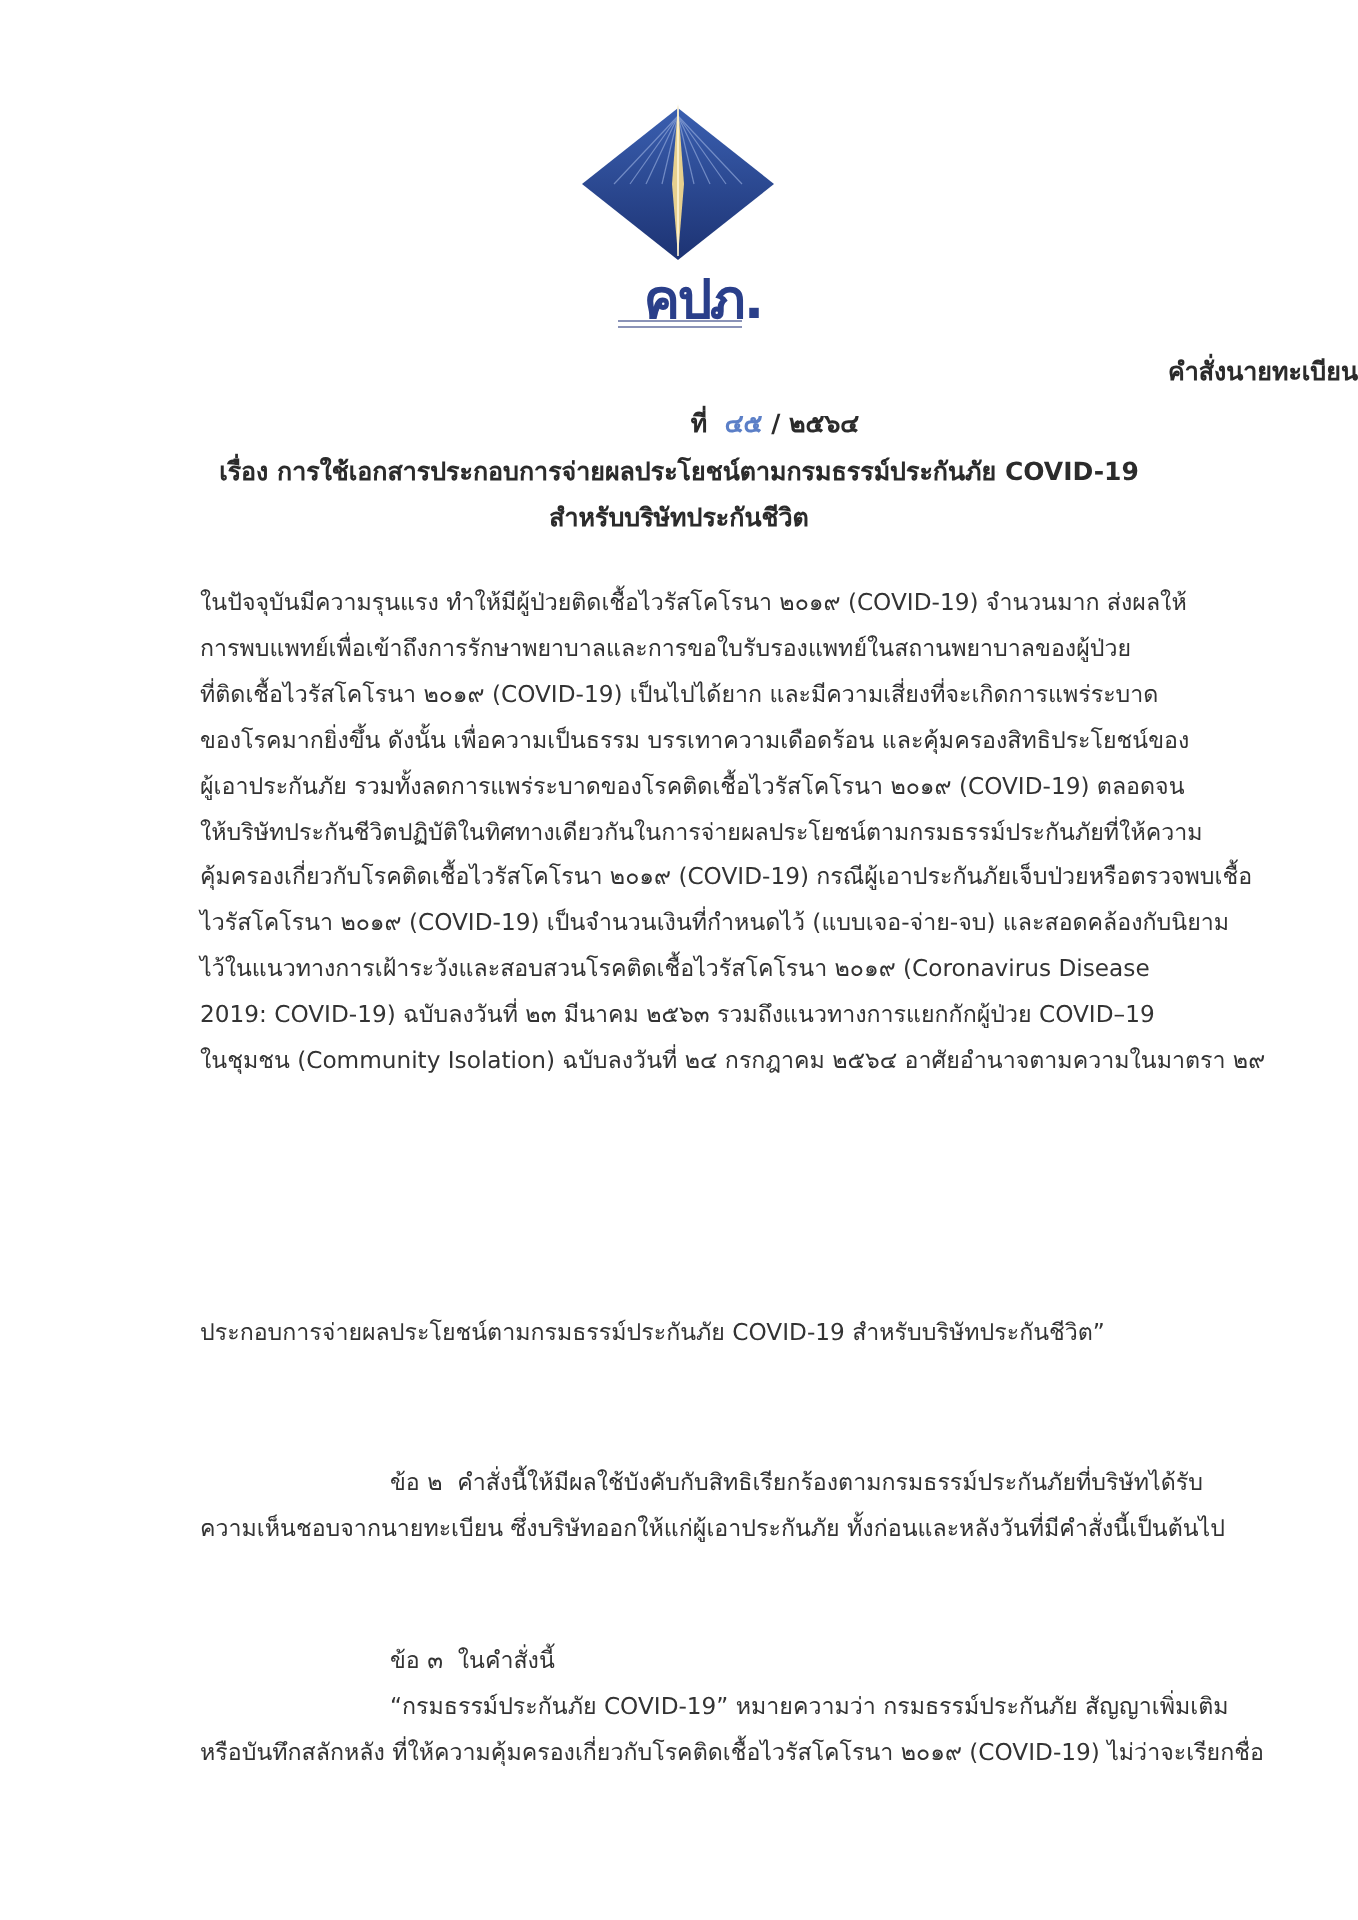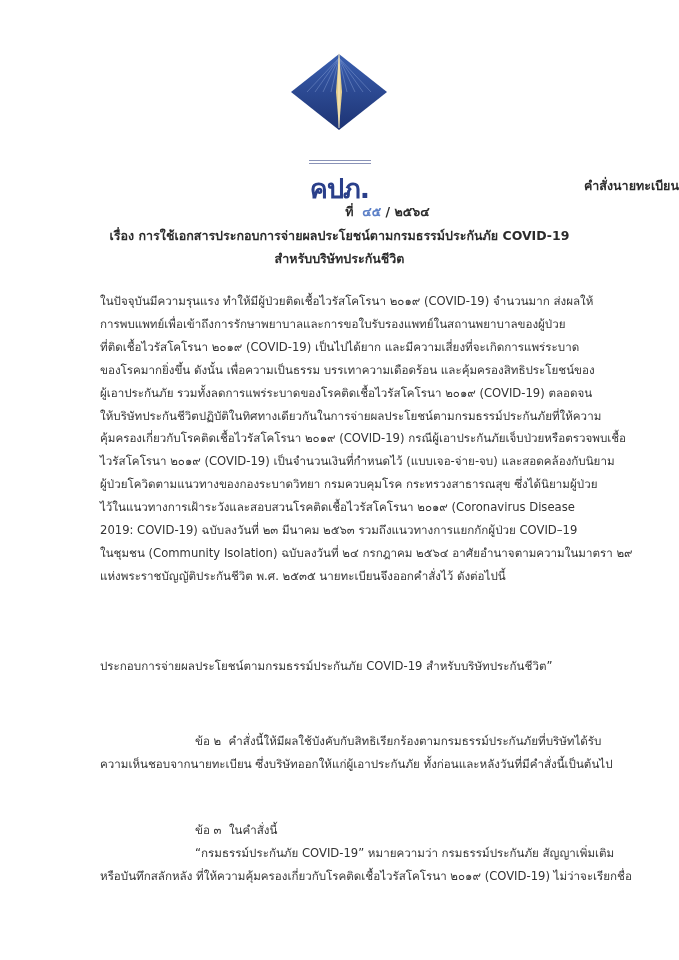--- a/index.html
+++ b/index.html
@@ -1,21 +1,21 @@
 <!DOCTYPE html>
 <html><head>
   <meta charset="utf-8">
   <style>
     html, body { margin: 0; padding: 0; background: #ffffff; }
     body { width: 679px; height: 960px; position: relative; overflow: hidden;
       font-family: "DejaVu Sans", sans-serif; color: #333333; }
     .logo { position: absolute; left: 287px; top: 50px; width: 105px; height: 118px; }
     .logo svg { display: block; }
-    .logo-text { position: absolute; left: 0; top: 78px; width: 105px; text-align: center;
-      font-family: "DejaVu Sans", sans-serif; font-weight: bold; font-size: 27px; color: #2a3f8a; letter-spacing: -1px; margin-top: 39px; }
+    .logo-text { position: absolute; left: 12px; top: 78px; width: 105px; text-align: center;
+      font-family: "DejaVu Sans", sans-serif; font-weight: bold; font-size: 27px; color: #2a3f8a; letter-spacing: -1px; }
     .logo-sub { position: absolute; left: 22px; top: 110px; width: 62px; height: 3px; }
     .logo-sub div { height: 1px; background: #8a93b8; margin-bottom: 2px; }
     .title { position: absolute; left: 0; width: 679px; text-align: center; font-weight: bold;
       font-size: 12.5px; color: #2b2b2b; }
     .t1 { top: 176px; text-align: right; }
     .t2 { top: 202px; padding-left: 48px; }
     .t3 { top: 226px; }
     .t4 { top: 249px; }
     .blue { color: #5b7fc7; }
     .para { position: absolute; left: 100px; width: 490px; font-size: 11.6px; line-height: 22.9px;
@@ -69,25 +69,23 @@
 
 <div class="para p1">
   <span class="line">ในปัจจุบันมีความรุนแรง ทำให้มีผู้ป่วยติดเชื้อไวรัสโคโรนา ๒๐๑๙ (COVID-19) จำนวนมาก ส่งผลให้</span>
   <span class="line">การพบแพทย์เพื่อเข้าถึงการรักษาพยาบาลและการขอใบรับรองแพทย์ในสถานพยาบาลของผู้ป่วย</span>
   <span class="line">ที่ติดเชื้อไวรัสโคโรนา ๒๐๑๙ (COVID-19) เป็นไปได้ยาก และมีความเสี่ยงที่จะเกิดการแพร่ระบาด</span>
   <span class="line">ของโรคมากยิ่งขึ้น ดังนั้น เพื่อความเป็นธรรม บรรเทาความเดือดร้อน และคุ้มครองสิทธิประโยชน์ของ</span>
   <span class="line">ผู้เอาประกันภัย รวมทั้งลดการแพร่ระบาดของโรคติดเชื้อไวรัสโคโรนา ๒๐๑๙ (COVID-19) ตลอดจน</span>
   <span class="line">ให้บริษัทประกันชีวิตปฏิบัติในทิศทางเดียวกันในการจ่ายผลประโยชน์ตามกรมธรรม์ประกันภัยที่ให้ความ</span>
   <span class="line">คุ้มครองเกี่ยวกับโรคติดเชื้อไวรัสโคโรนา ๒๐๑๙ (COVID-19) กรณีผู้เอาประกันภัยเจ็บป่วยหรือตรวจพบเชื้อ</span>
   <span class="line">ไวรัสโคโรนา ๒๐๑๙ (COVID-19) เป็นจำนวนเงินที่กำหนดไว้ (แบบเจอ-จ่าย-จบ) และสอดคล้องกับนิยาม</span>
-  <span class="line">ผู้ป่วยโควิดตามแนวทางของกองระบาดวิทยา กรมควบคุมโรค กระทรวงสาธารณสุข ซึ่งได้นิยามผู้ป่วย</span>
   <span class="line">ไว้ในแนวทางการเฝ้าระวังและสอบสวนโรคติดเชื้อไวรัสโคโรนา ๒๐๑๙ (Coronavirus Disease</span>
   <span class="line">2019: COVID-19) ฉบับลงวันที่  ๒๓ มีนาคม ๒๕๖๓ รวมถึงแนวทางการแยกกักผู้ป่วย COVID–19</span>
   <span class="line">ในชุมชน (Community Isolation) ฉบับลงวันที่ ๒๔ กรกฎาคม ๒๕๖๔ อาศัยอำนาจตามความในมาตรา ๒๙</span>
-  <span class="line">แห่งพระราชบัญญัติประกันชีวิต พ.ศ. ๒๕๓๕ นายทะเบียนจึงออกคำสั่งไว้ ดังต่อไปนี้</span>
 </div>
 
 <div class="para p2">
   <span class="line">ประกอบการจ่ายผลประโยชน์ตามกรมธรรม์ประกันภัย COVID-19 สำหรับบริษัทประกันชีวิต”</span>
 </div>
 
 <div class="para p3">
   <span class="line indent"><span>ข้อ ๒</span>&nbsp;&nbsp;<span>คำสั่งนี้ให้มีผลใช้บังคับกับสิทธิเรียกร้องตามกรมธรรม์ประกันภัยที่บริษัทได้รับ</span></span>
   <span class="line">ความเห็นชอบจากนายทะเบียน ซึ่งบริษัทออกให้แก่ผู้เอาประกันภัย ทั้งก่อนและหลังวันที่มีคำสั่งนี้เป็นต้นไป</span>
 </div>

